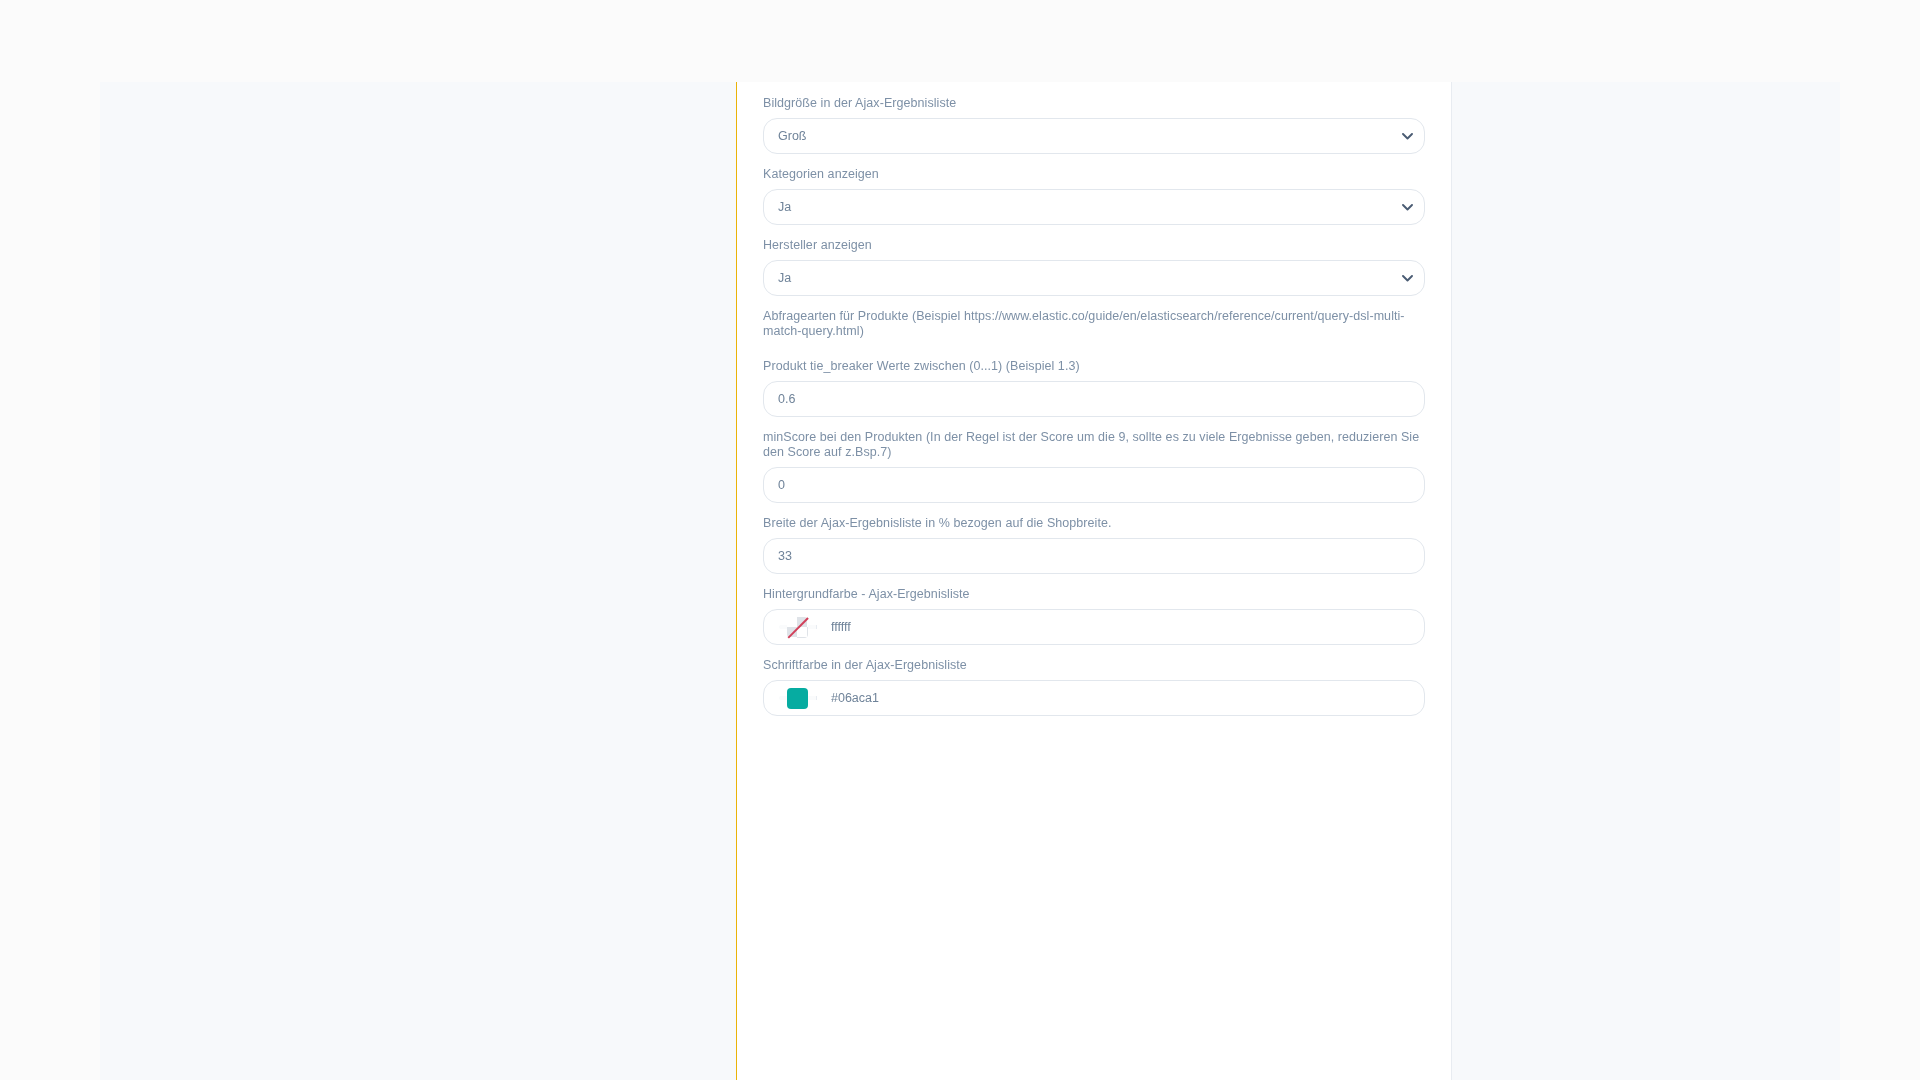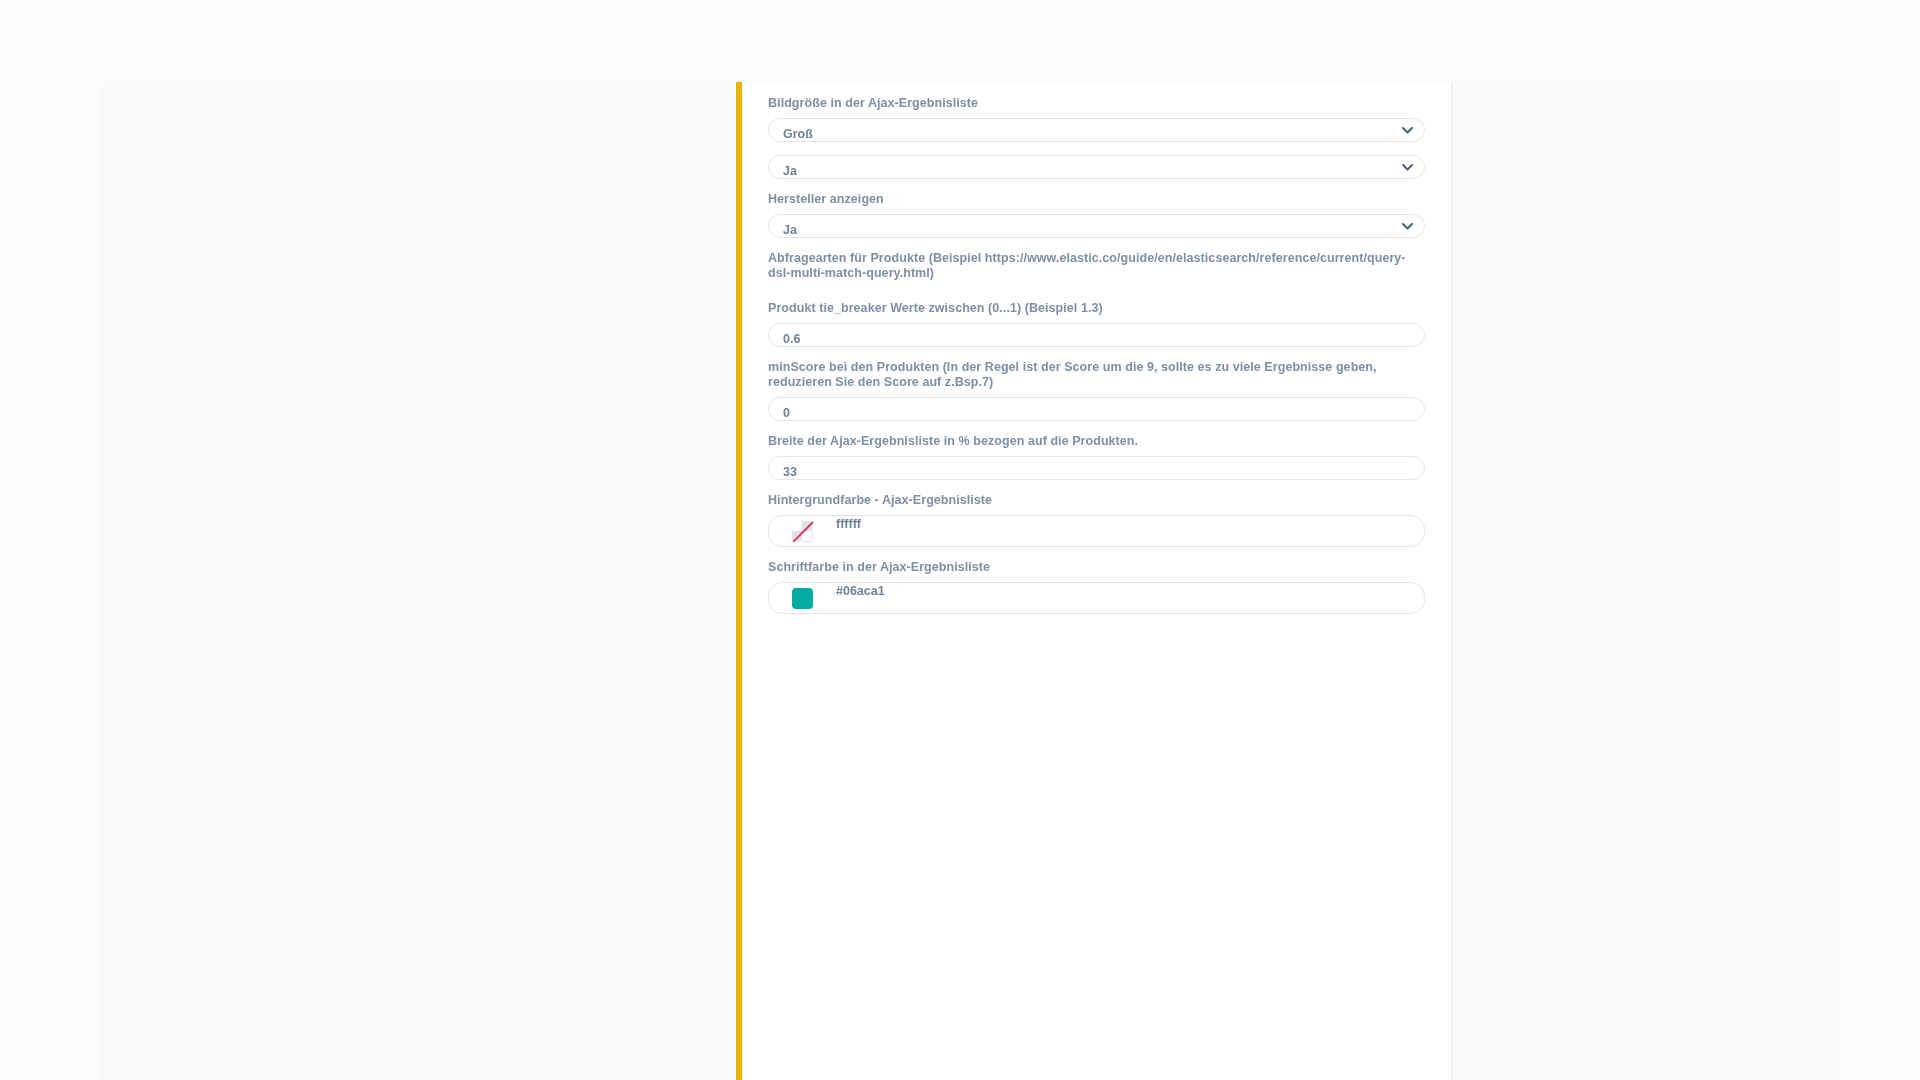--- a/index.html
+++ b/index.html
@@ -33,25 +33,24 @@
   }
 
   
   .form-panel {
     position: absolute;
     left: 736px;
     top: 82px;
     width: 716px;
     height: 998px;
     background: #ffffff;
-    border-left: 6px solid #eab308;
+    border-left: 1px solid #eab308;
     border-right: 1px solid #e8ecf1;
     padding: 0 26px;
     overflow: hidden;
-    font-weight: bold;
   }
 
   
   .field {
     padding-top: 13px;
   }
   .field:first-child { padding-top: 14px; }
 
   .field-label {
     display: block;
@@ -59,26 +58,26 @@
     line-height: 15px;
     color: #7d90a6;
     letter-spacing: .005em;
     margin-bottom: 7px;
     word-break: break-word;
   }
 
   .control {
     position: relative;
     width: 100%;
-    height: 24px;
+    height: 36px;
     background: #ffffff;
     border: 1px solid #e2e7ed;
     border-radius: 14px;
     display: flex;
-    align-items: flex-end;
+    align-items: center;
   }
 
   .control.is-select { cursor: pointer; }
 
   .control-value {
     flex: 1 1 auto;
     padding: 0 14px;
     font-size: 12.5px;
     color: #6f8399;
     white-space: nowrap;
@@ -161,20 +160,21 @@
           <div class="control is-select">
             <span class="control-value">Groß</span>
             <span class="chevron">
               <svg width="11" height="7" viewBox="0 0 11 7" fill="none" aria-hidden="true">
                 <path d="M1 1L5.5 5.5L10 1" stroke="#4a5c73" stroke-width="1.9" stroke-linecap="round" stroke-linejoin="round"></path>
               </svg>
             </span>
           </div>
         </div>
         <div class="field">
+          <label class="field-label">Kategorien anzeigen</label>
           <div class="control is-select">
             <span class="control-value">Ja</span>
             <span class="chevron">
               <svg width="11" height="7" viewBox="0 0 11 7" fill="none" aria-hidden="true">
                 <path d="M1 1L5.5 5.5L10 1" stroke="#4a5c73" stroke-width="1.9" stroke-linecap="round" stroke-linejoin="round"></path>
               </svg>
             </span>
           </div>
         </div>
         <div class="field">
@@ -197,21 +197,21 @@
             <span class="control-value">0.6</span>
           </div>
         </div>
         <div class="field">
           <label class="field-label">minScore bei den Produkten (In der Regel ist der Score um die 9, sollte es zu viele Ergebnisse geben, reduzieren Sie den Score auf z.Bsp.7)</label>
           <div class="control">
             <span class="control-value">0</span>
           </div>
         </div>
         <div class="field">
-          <label class="field-label">Breite der Ajax-Ergebnisliste in % bezogen auf die Produkten.</label>
+          <label class="field-label">Breite der Ajax-Ergebnisliste in % bezogen auf die Shopbreite.</label>
           <div class="control">
             <span class="control-value">33</span>
           </div>
         </div>
         <div class="field">
           <label class="field-label">Hintergrundfarbe - Ajax-Ergebnisliste</label>
           <div class="control is-color">
             <div class="color-cell">
               <span class="swatch is-none"></span>
             </div>

